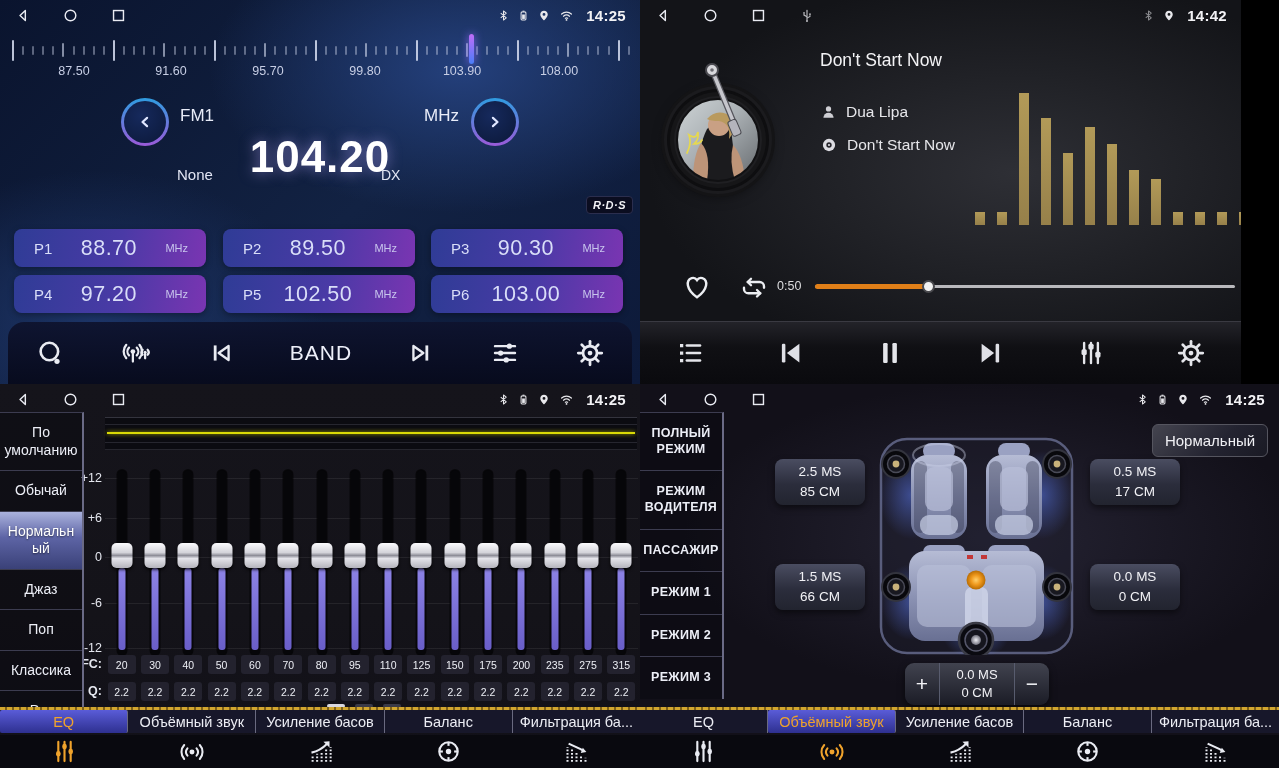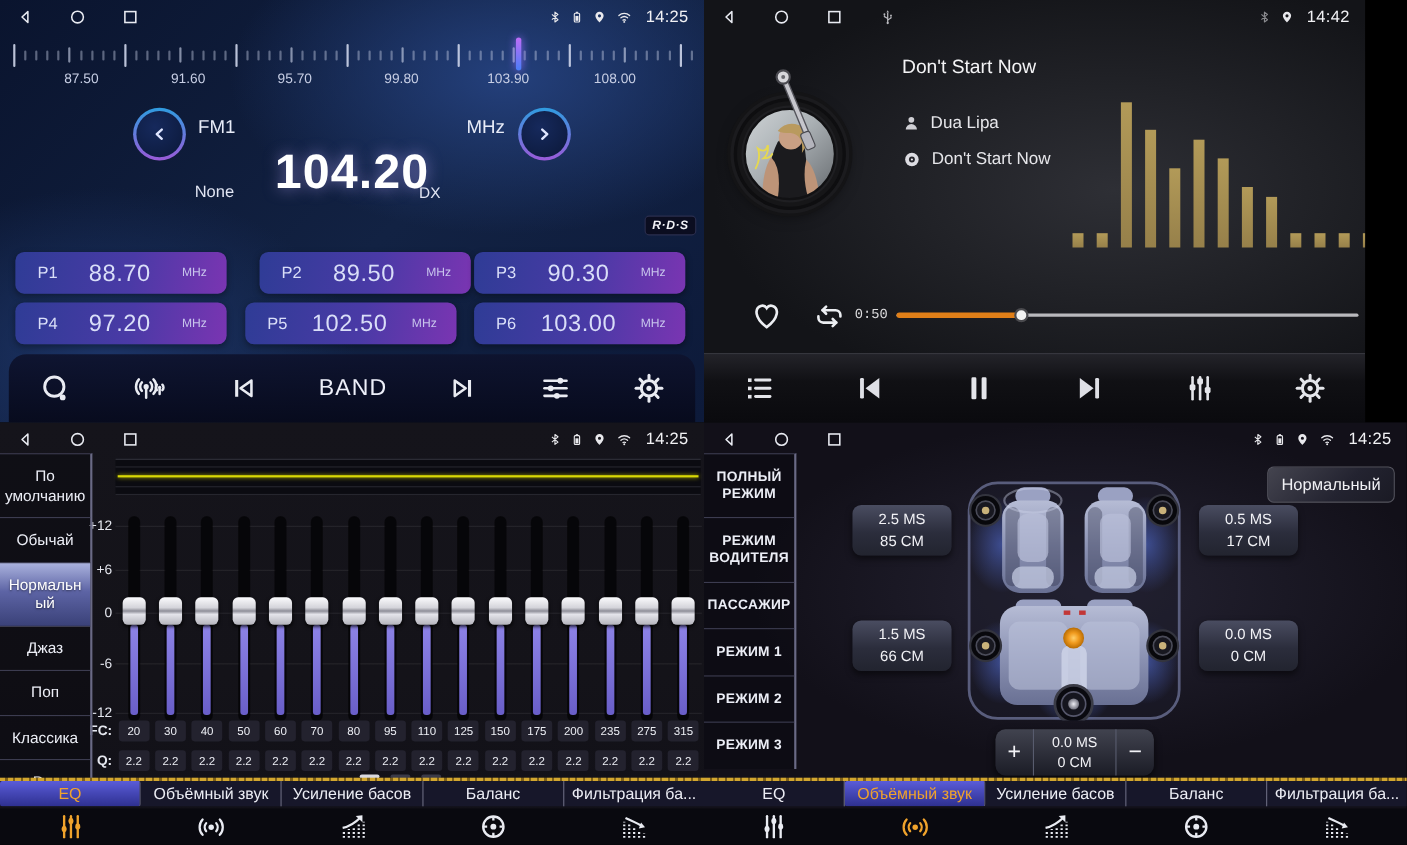--- a/index.html
+++ b/index.html
@@ -13,21 +13,21 @@
       background:radial-gradient(ellipse 520px 280px at 62% 45%,#2e2f35 0%,rgba(19,20,24,0) 70%),#131418;}
   #p3{left:0;top:384px;width:640px;height:384px;
       background:linear-gradient(180deg,#15141b 0%,#141319 60%,#111018 100%);}
   #p4{left:640px;top:384px;width:639px;height:384px;
       background:radial-gradient(ellipse 440px 220px at 55% 40%,#252333 0%,rgba(18,16,26,0) 70%),#121019;}
 
   
   .sbar{position:absolute;top:0;left:0;right:0;height:30px;display:flex;align-items:center;padding:0 14px;z-index:5;}
   .navgrp{display:flex;align-items:center;gap:31px;}
   .navic{display:flex;align-items:center;justify-content:center;width:17px;height:17px;}
-  .rgrp{margin-left:auto;display:flex;align-items:center;gap:9px;}
+  .rgrp{margin-left:auto;display:flex;align-items:center;gap:9px;font-weight:bold;}
   .stime{font-size:15px;color:#f2f2f5;letter-spacing:.3px;margin-left:3px;}
 
   svg{display:block;}
 
   
   .ticks{position:absolute;left:12px;top:36px;width:618px;height:28px;display:flex;justify-content:space-between;align-items:center;}
   .tick{width:2px;height:9px;background:#cdd5ea;opacity:.42;border-radius:1px;}
   .tick.t-mid{height:14px;opacity:.62;}
   .tick.t-tall{height:21px;opacity:.9;}
   .tunind{position:absolute;top:34px;width:5px;height:30px;border-radius:3px;
@@ -56,21 +56,21 @@
   .bandtxt{font-size:21px;color:#eef0fa;letter-spacing:1px;}
 
   
   .album{position:absolute;left:27px;top:89px;width:102px;height:102px;border-radius:50%;
       background:#0e0e10;box-shadow:0 0 0 3px #1b1b1e,0 0 0 6px #141416,0 4px 14px rgba(0,0,0,.6);}
   .tonearm{position:absolute;left:64px;top:58px;z-index:3;}
   .ptitle{position:absolute;left:180px;top:50px;font-size:17.5px;color:#f3f3f5;}
   .prow{position:absolute;left:180px;display:flex;align-items:center;gap:9px;color:#e6e6ea;font-size:15.5px;text-align:center;}
   .spectrum{position:absolute;left:335px;top:93px;width:280px;height:132px;display:flex;align-items:flex-end;gap:12px;}
   .sbarv{width:10px;background:linear-gradient(180deg,#b29a58,#96804a);}
-  .ptime{position:absolute;font-size:12.5px;color:#dcdcde;font-family:Liberation Mono, monospace;}
+  .ptime{position:absolute;font-size:12.5px;color:#dcdcde;}
   .ptrack{position:absolute;left:175px;top:285px;width:420px;height:3px;background:#b9b9bd;border-radius:2px;}
   .pfill{position:absolute;left:0;top:-1px;height:5px;background:#e07f18;border-radius:3px;}
   .pthumb{position:absolute;top:-5px;width:13px;height:13px;border-radius:50%;background:#f2f2f2;border:2px solid #4a4a4e;transform:translateX(-8px);box-sizing:border-box;}
   .p2bar{position:absolute;left:0;right:0;bottom:0;height:62px;
       background:linear-gradient(180deg,#232329 0%,#101014 40%,#0a0a0e 100%);border-top:1px solid #3a3a42;
       display:flex;align-items:center;justify-content:space-around;z-index:4;}
 
   
   .sidelist{position:absolute;left:0;top:28px;width:82px;border-right:2px solid #6a6a85;border-top:1px solid #3c3c50;
       background:rgba(8,8,16,.45);z-index:3;}
@@ -278,21 +278,21 @@
     </button>
     <span class="substat" style="left:177px;top:166px">None</span>
     <span class="substat" style="left:381px;top:167px;font-size:14px">DX</span>
     <span class="rdsbadge">R·D·S</span>
 
     <button class="preset" style="left:14px;top:229px">
         <span class="pl">P1</span>
         <span class="pf">88.70</span>
         <span class="pu">MHz</span>
       </button>
-    <button class="preset" style="left:236px;top:229px">
+    <button class="preset" style="left:223px;top:229px">
         <span class="pl">P2</span>
         <span class="pf">89.50</span>
         <span class="pu">MHz</span>
       </button>
     <button class="preset" style="left:431px;top:229px">
         <span class="pl">P3</span>
         <span class="pf">90.30</span>
         <span class="pu">MHz</span>
       </button>
     <button class="preset" style="left:14px;top:275px">

